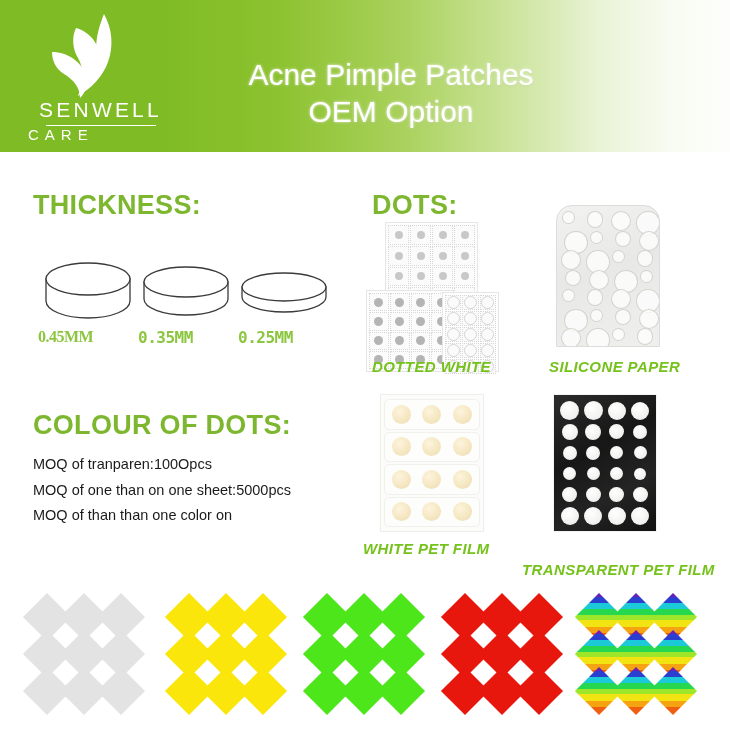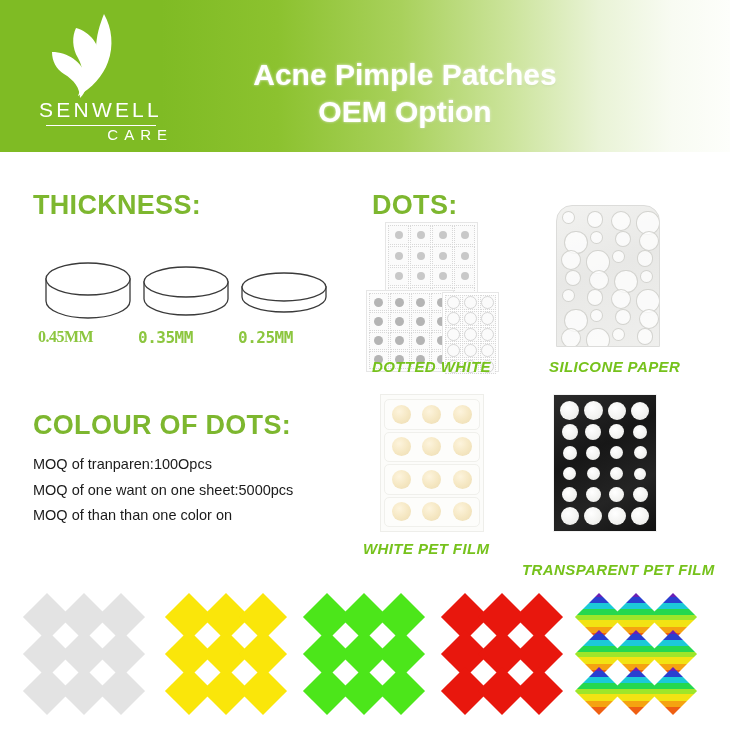--- a/index.html
+++ b/index.html
@@ -49,33 +49,33 @@
   .logo-rule {
     position: absolute;
     left: 18px; top: 113px;
     width: 110px; height: 1px;
     background: #ffffff;
   }
   .logo-sub {
     position: absolute;
     left: 0; top: 114px;
     width: 145px;
-    text-align: right;
+    text-align: left;
     color: #ffffff;
     font-size: 15px;
     letter-spacing: 6px;
   }
   .header-title {
     position: absolute;
-    left: 190px; top: 56px;
+    left: 176px; top: 56px;
     width: 430px;
     text-align: center;
     color: #ffffff;
     font-size: 30px;
-    font-weight: bold;
+    font-weight: normal;
     line-height: 37px;
     text-shadow: 0 0 3px rgba(255,255,255,0.85), 0 1px 2px rgba(120,170,40,0.35);
   }
   .header-title div { white-space: nowrap; }
 
   
   .heading {
     position: absolute;
     color: #7DB72F;
     font-size: 27px;
@@ -469,21 +469,21 @@
     <span style="width: 23.5px; height: 23.5px; left: 29.05px; top: 122px;"></span>
     <span style="width: 13px; height: 13px; left: 55.1px; top: 122px;"></span>
     <span style="width: 16.5px; height: 16.5px; left: 79.75px; top: 122px;"></span>
   </div>
 <div class="photo-label" style="left:549px; top:358px;">SILICONE PAPER</div>
 
 <div class="heading" id="colour-heading">COLOUR OF DOTS:</div>
 
 <div class="body-lines">
   <div>MOQ of tranparen:100Opcs</div>
-  <div>MOQ of one want on one sheet:5000pcs</div>
+  <div>MOQ of one than on one sheet:5000pcs</div>
   <div>MOQ of than than one color on</div>
 </div>
 
 <div class="pet-white" style="left:380px; top:394px; width:104px; height:138px;">
   <div class="pet-strip">
     <div class="pet-patch">
         <i class="pet-dot"></i>
       </div>
     <div class="pet-patch">
         <i class="pet-dot"></i>

